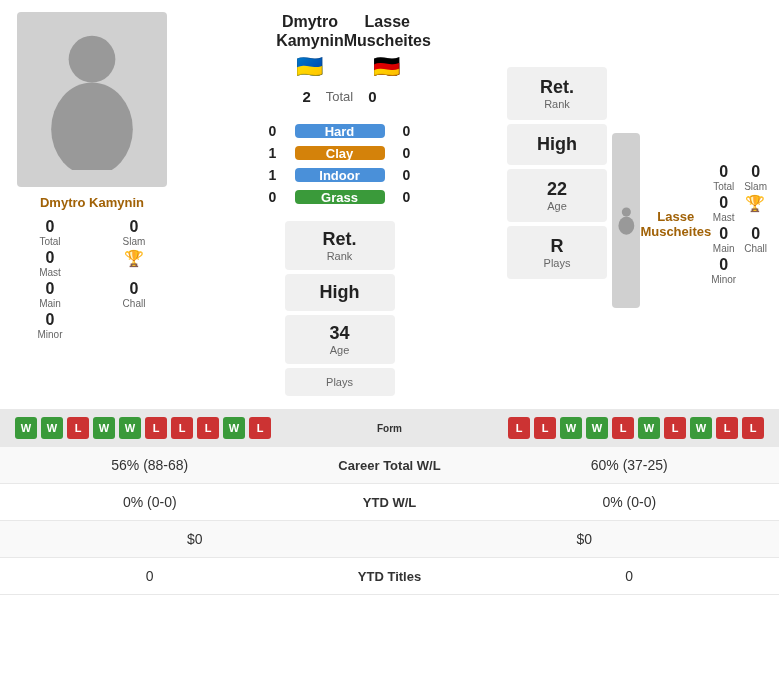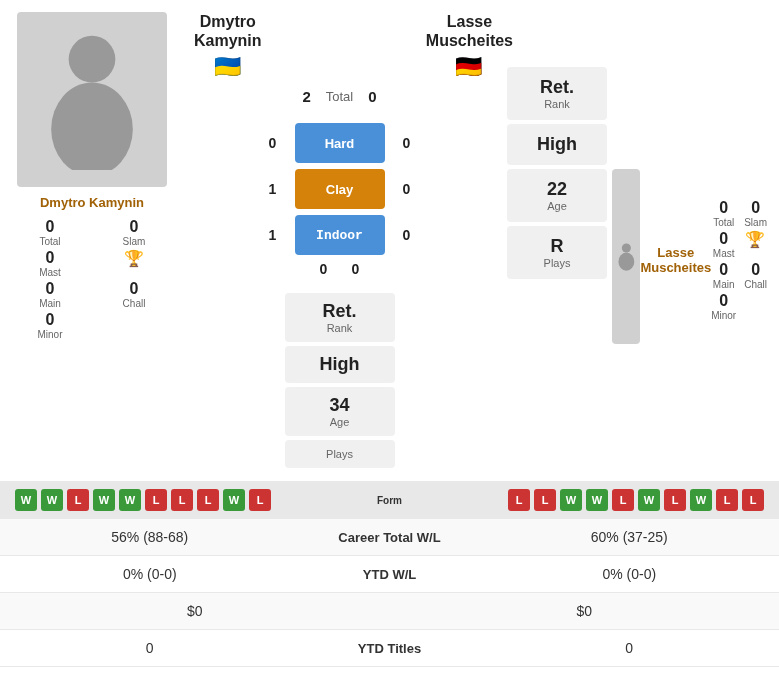--- a/index.html
+++ b/index.html
@@ -125,33 +125,33 @@
     .surface-score {
       font-size: 14px;
       font-weight: 600;
       color: #222;
       width: 20px;
       text-align: center;
     }
 
     .surface-badge {
       width: 90px;
-      height: 40px;
+      height: 14px;
       border-radius: 4px;
       display: flex;
       align-items: center;
       justify-content: center;
       color: #fff;
       font-size: 13px;
       font-weight: 600;
     }
 
     .badge-hard { background: #4a90d9; }
     .badge-clay { background: #d4820a; }
-    .badge-indoor { background: #4a90d9; font-family: Liberation Mono, monospace; }
+    .badge-indoor { background: #4a90d9; }
     .badge-grass { background: #3a9a3a; }
 
     .info-box {
       background: #f0f0f0;
       border-radius: 4px;
       width: 110px;
       text-align: center;
       padding: 8px 5px;
     }
 
@@ -361,21 +361,21 @@
         </div>
         <div class="stat-cell">
           <span class="stat-value">0</span>
           <span class="stat-label">Minor</span>
         </div>
       </div>
     </div>
 
     <div class="center-section">
 
-      <div style="display:flex; justify-content:space-between; width:100%; margin-bottom:8px;margin-left:28px;">
+      <div style="display:flex; justify-content:center; width:100%; margin-bottom:8px;margin-left:28px;">
         <div style="text-align:center;">
           <div class="player-header">Dmytro<br>Kamynin</div>
           <div class="flag-emoji">🇺🇦</div>
         </div>
         <div style="text-align:center;">
           <div class="player-header">Lasse<br>Muscheites</div>
           <div class="flag-emoji">🇩🇪</div>
         </div>
       </div>
 
@@ -396,20 +396,21 @@
           <div class="surface-badge badge-clay">Clay</div>
           <span class="surface-score">0</span>
         </div>
         <div class="surface-row">
           <span class="surface-score">1</span>
           <div class="surface-badge badge-indoor">Indoor</div>
           <span class="surface-score">0</span>
         </div>
         <div class="surface-row">
           <span class="surface-score">0</span>
+          <div class="surface-badge badge-grass">Grass</div>
           <span class="surface-score">0</span>
         </div>
       </div>
 
       <div style="display:flex; gap:8px; margin-top:10px; width:100%; justify-content:center;">
         <div style="display:flex; flex-direction:column; gap:4px; align-items:center;">
           <div class="info-box">
             <div class="info-box-value">Ret.</div>
             <div class="info-box-label">Rank</div>
           </div>

